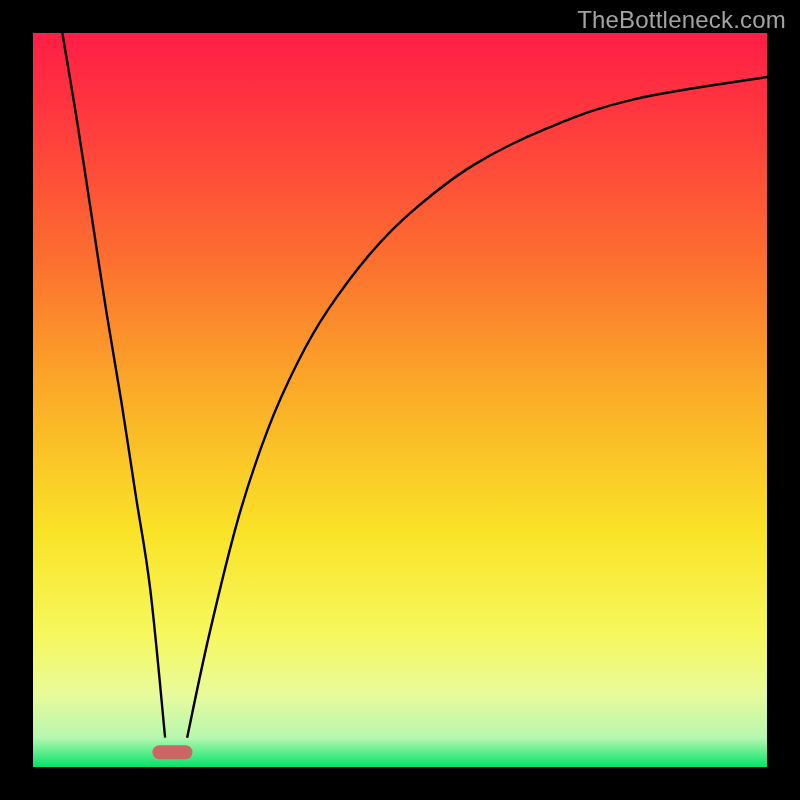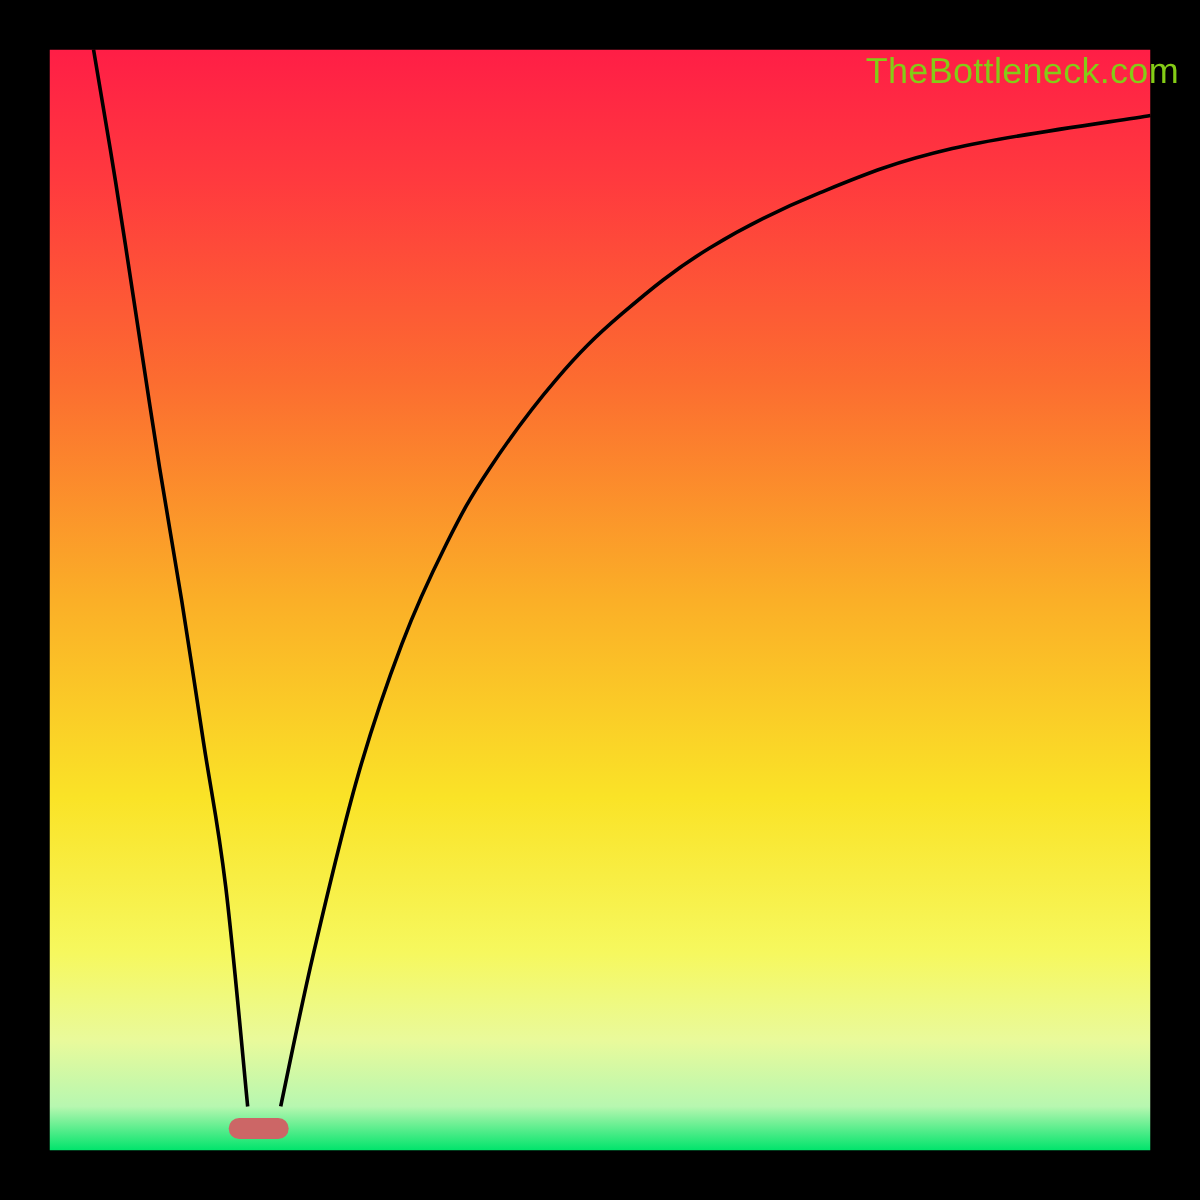--- a/index.html
+++ b/index.html
@@ -16,26 +16,25 @@
     width: 800px;
     height: 800px;
   }
   svg {
     display: block;
   }
   .watermark {
     position: absolute;
     top: 6px;
     right: 14px;
-    color: #84cc16;
+    color: #a3a3a3;
     font-size: 24px;
     font-weight: 500;
     letter-spacing: 0.2px;
     pointer-events: none;
-    margin-top: 28px;
   }
 </style>
 </head>
 <body>
 
 <div class="chart-wrap">
 
   <svg width="800" height="800" viewBox="0 0 800 800">
     <defs>
       <linearGradient id="bg-grad" x1="0" y1="0" x2="0" y2="1">

